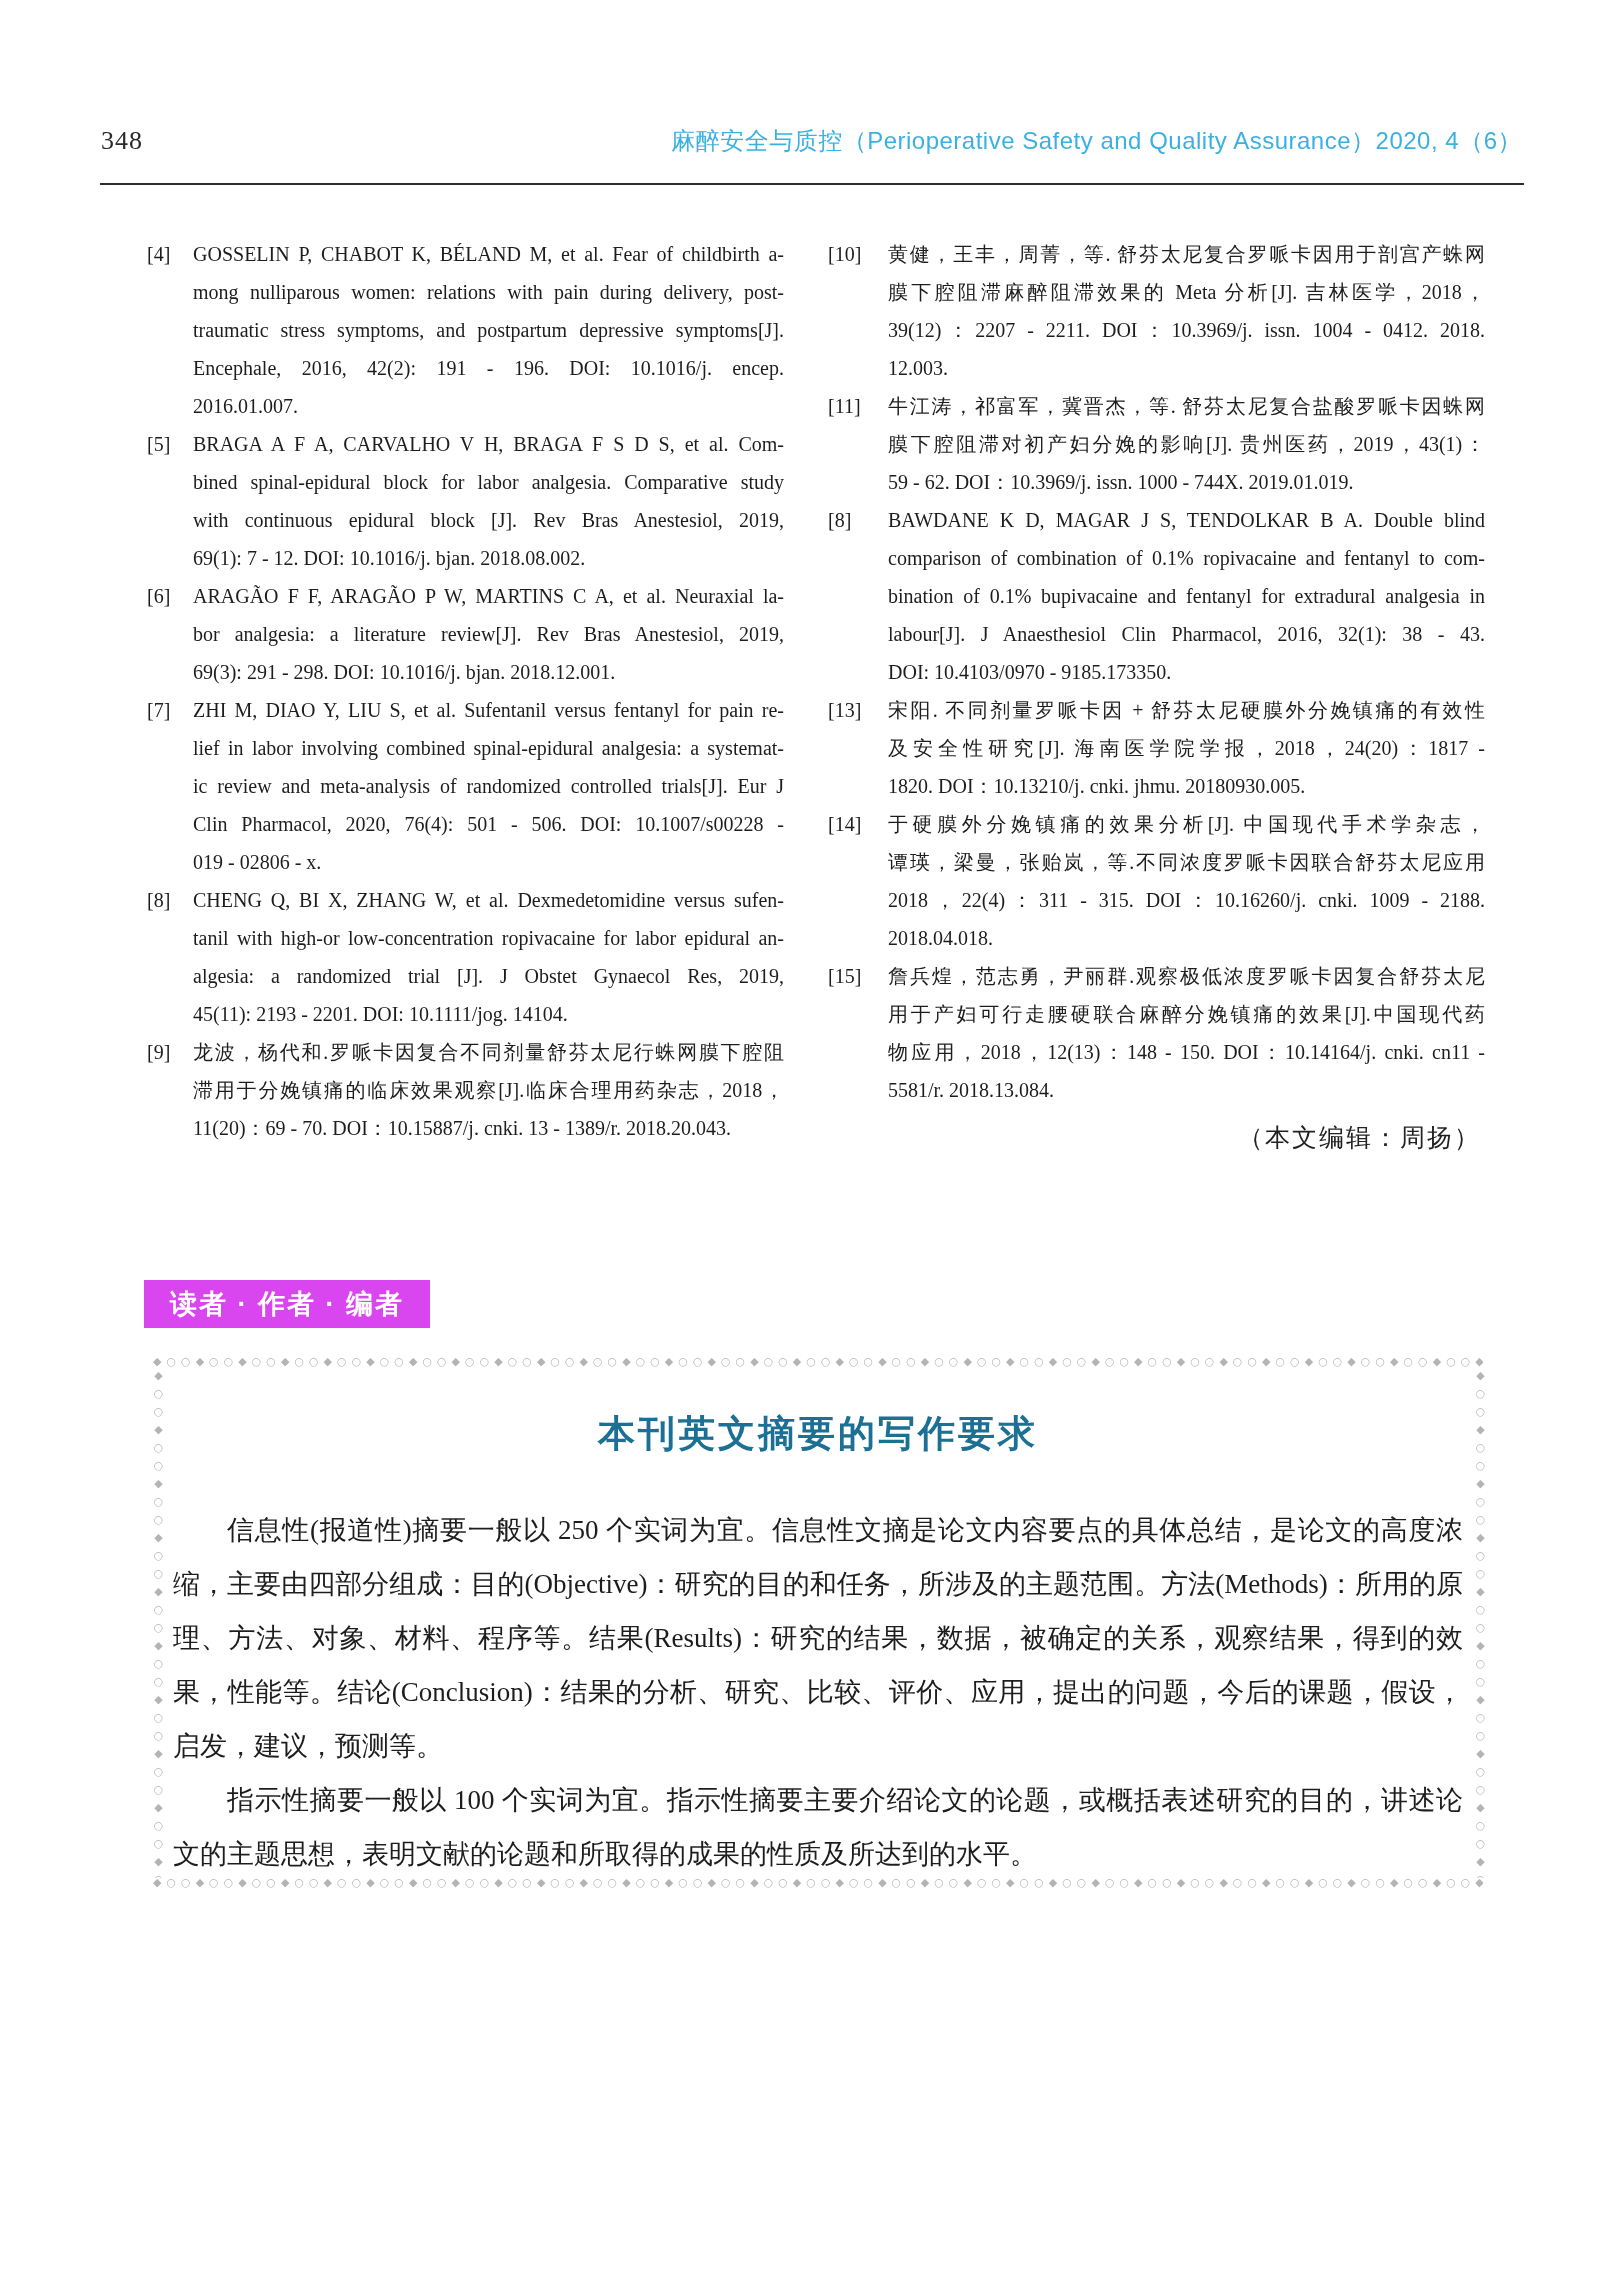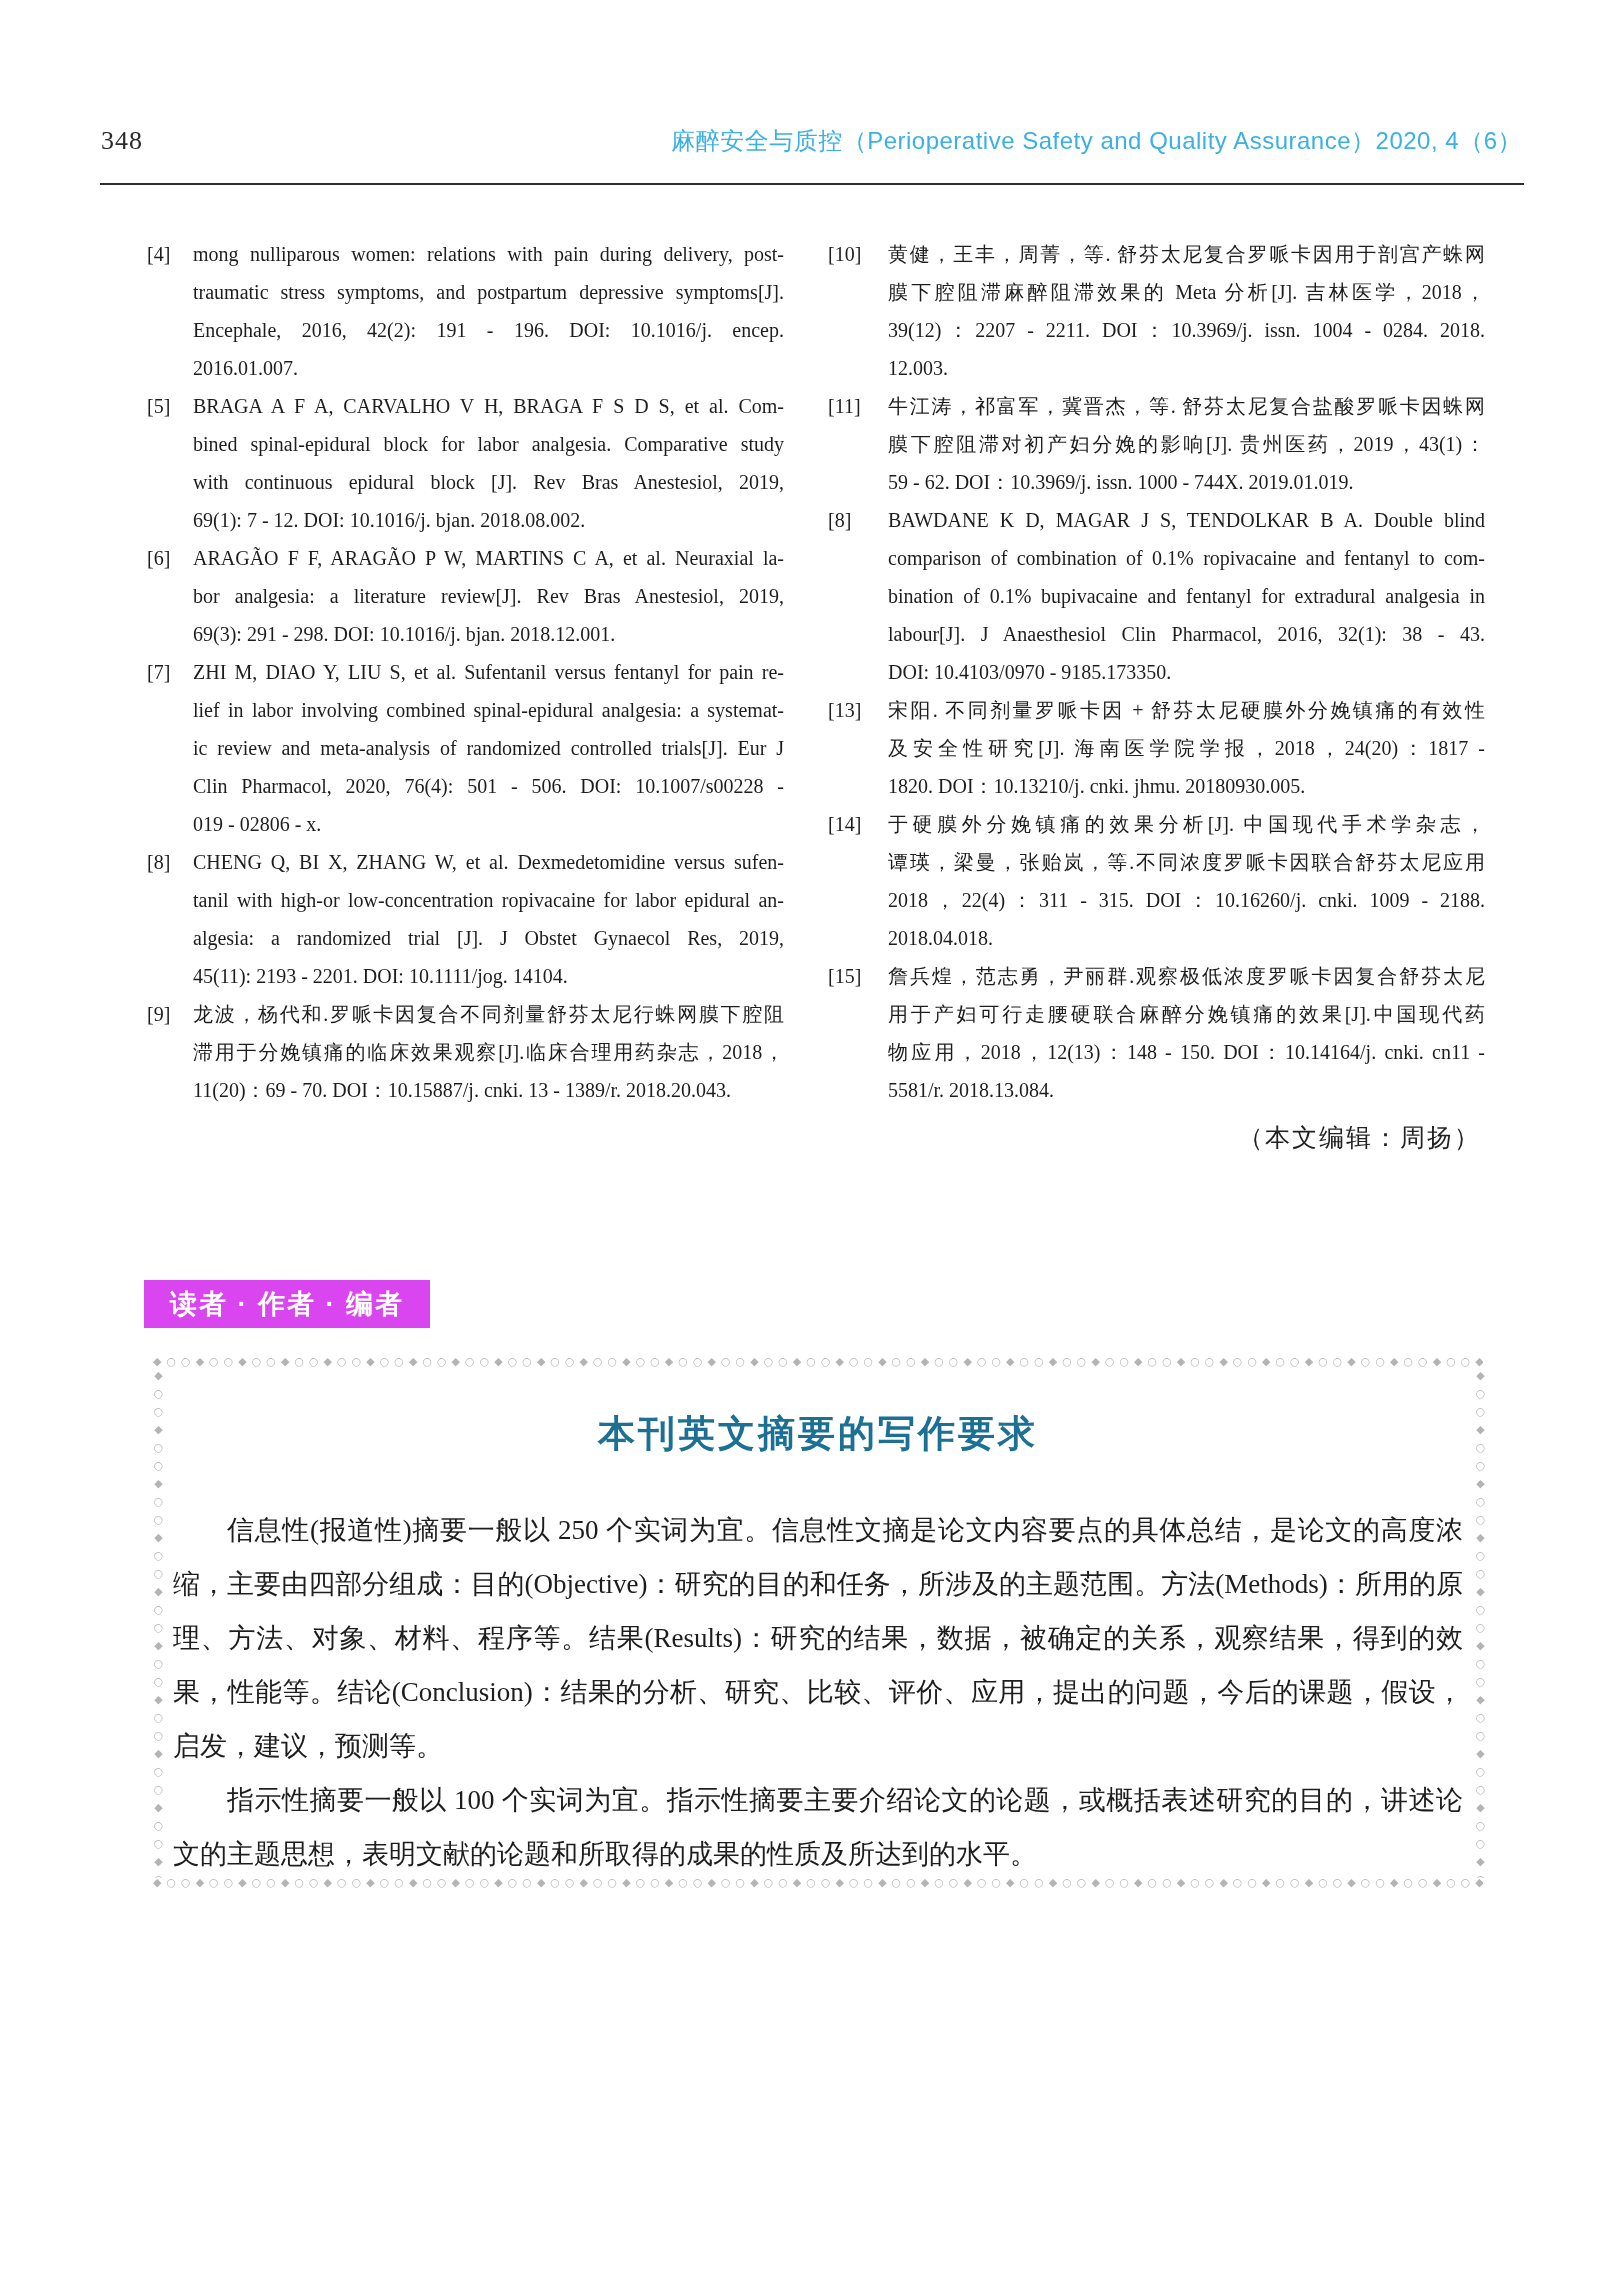--- a/index.html
+++ b/index.html
@@ -60,20 +60,21 @@
     <span class="journal-title">麻醉安全与质控（Perioperative Safety and Quality Assurance）2020, 4（6）</span>
   </div>
   <div class="header-rule"></div>
 
   <div class="refs">
     <div class="ref-col col-left">
 
         <div class="ref">
           <span class="ref-label">[4]</span>
           <div class="ref-lines">
+            <div class="ref-line">GOSSELIN P, CHABOT K, BÉLAND M, et al. Fear of childbirth a-</div>
             <div class="ref-line">mong nulliparous women: relations with pain during delivery, post-</div>
             <div class="ref-line">traumatic stress symptoms, and postpartum depressive symptoms[J].</div>
             <div class="ref-line">Encephale, 2016, 42(2): 191 - 196. DOI: 10.1016/j. encep.</div>
             <div class="ref-line last">2016.01.007.</div>
           </div>
         </div>
 
         <div class="ref">
           <span class="ref-label">[5]</span>
           <div class="ref-lines">
@@ -124,21 +125,21 @@
         </div>
       </div>
     <div class="ref-col col-right">
       <div>
 
           <div class="ref">
             <span class="ref-label">[10]</span>
             <div class="ref-lines">
               <div class="ref-line">黄健，王丰，周菁，等. 舒芬太尼复合罗哌卡因用于剖宫产蛛网</div>
               <div class="ref-line">膜下腔阻滞麻醉阻滞效果的 Meta 分析[J]. 吉林医学，2018，</div>
-              <div class="ref-line">39(12)：2207 - 2211. DOI：10.3969/j. issn. 1004 - 0284. 2018.</div>
+              <div class="ref-line">39(12)：2207 - 2211. DOI：10.3969/j. issn. 1004 - 0412. 2018.</div>
               <div class="ref-line last">12.003.</div>
             </div>
           </div>
 
           <div class="ref">
             <span class="ref-label">[11]</span>
             <div class="ref-lines">
               <div class="ref-line">牛江涛，祁富军，冀晋杰，等. 舒芬太尼复合盐酸罗哌卡因蛛网</div>
               <div class="ref-line">膜下腔阻滞对初产妇分娩的影响[J]. 贵州医药，2019，43(1)：</div>
               <div class="ref-line last">59 - 62. DOI：10.3969/j. issn. 1000 - 744X. 2019.01.019.</div>

